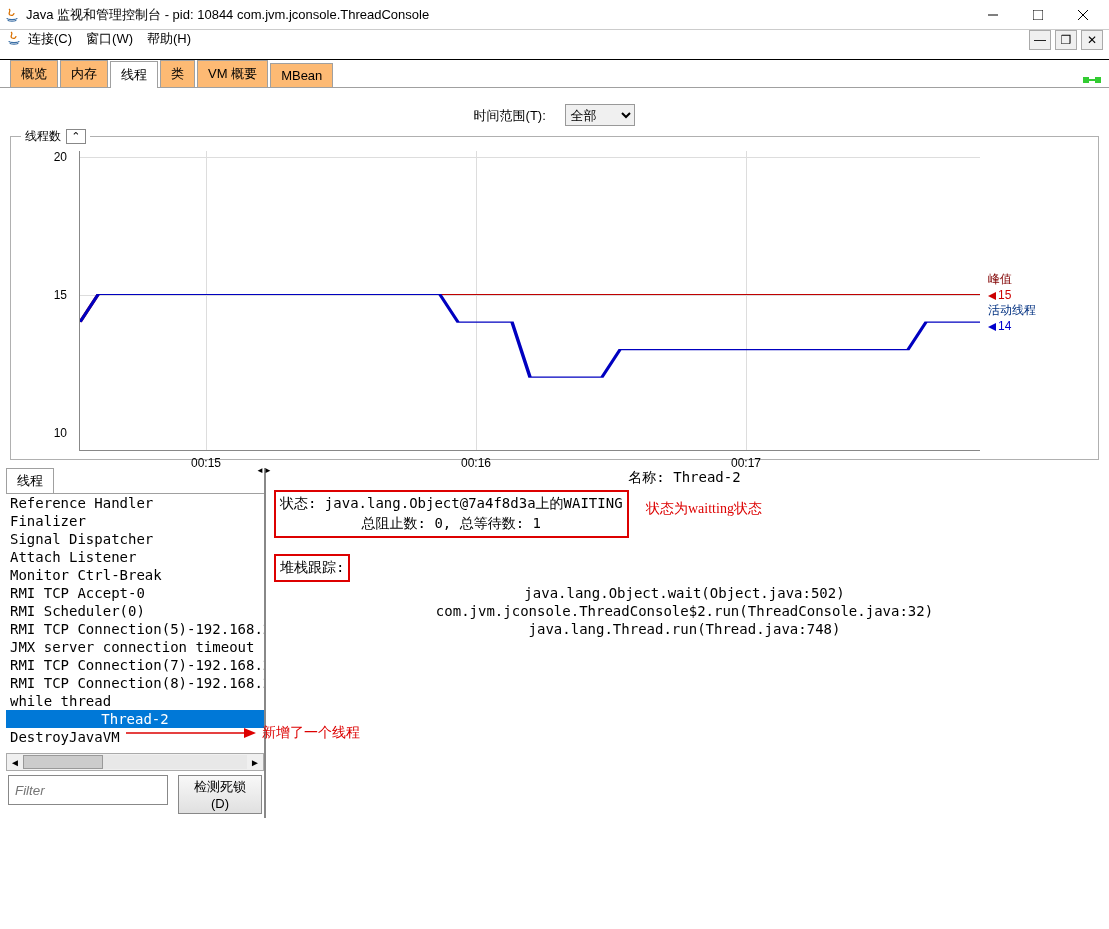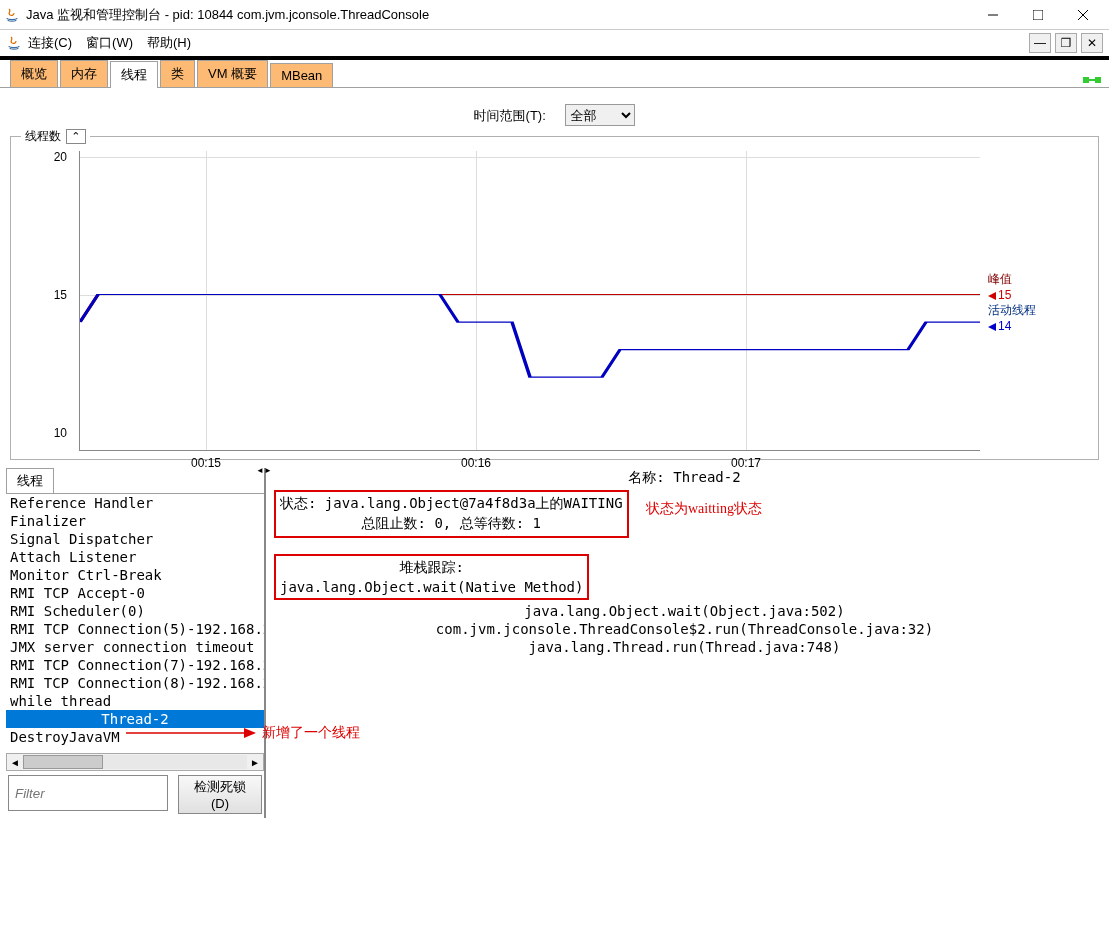--- a/index.html
+++ b/index.html
@@ -2,21 +2,21 @@
 <html><head>
 <meta charset="utf-8">
 <style>
 * { box-sizing: border-box; margin: 0; padding: 0; }
 body { font-family: "Microsoft YaHei", Arial, sans-serif; font-size: 13px; background: #fff; color: #000; width: 1109px; }
 .titlebar { display: flex; align-items: center; height: 30px; border-bottom: 1px solid #ccc; padding: 0 4px; }
 .java-icon { width: 16px; height: 16px; margin-right: 6px; display: inline-flex; align-items: center; justify-content: center; }
 .title-text { flex: 1; font-size: 13px; }
 .win-controls { display: flex; }
 .win-btn { width: 45px; height: 28px; display: flex; align-items: center; justify-content: center; cursor: pointer; }
-.menubar { display: flex; align-items: center; height: 30px; padding: 0 6px; border-bottom: 4px solid #000000; }
+.menubar { display: flex; align-items: flex-start; height: 30px; padding: 0 6px; border-bottom: 1px solid #000000; }
 .menu-item { margin-right: 14px; cursor: pointer; font-size: 13px; }
 .inner-controls { margin-left: auto; display: flex; gap: 4px; }
 .inner-btn { width: 22px; height: 20px; border: 1px solid #aaa; background: #f0f0f0; font-size: 12px; display: flex; align-items: center; justify-content: center; cursor: pointer; }
 .tabbar { display: flex; align-items: flex-end; height: 28px; border-bottom: 1px solid #a0a0a0; padding-left: 10px; position: relative; }
 .tab { padding: 4px 10px; border: 1px solid #a0a0a0; border-bottom: none; margin-right: 2px; background: #fdba74; cursor: pointer; font-size: 13px; }
 .tab.active { background: #fff; position: relative; top: 1px; }
 .net-icon { margin-left: auto; margin-right: 8px; width: 18px; height: 14px; }
 .content { padding: 6px; }
 .time-range { text-align: center; padding: 10px 0 6px; font-size: 13px; }
 .time-range select { width: 70px; height: 22px; border: 1px solid #999; background: #f0f0f0; margin-left: 16px; font-size: 13px; }
@@ -41,21 +41,21 @@
 .thread-tab-row { display: flex; border-bottom: 1px solid #a0a0a0; }
 .thread-tab { padding: 3px 10px; border: 1px solid #a0a0a0; border-bottom: none; background: #fff; font-size: 13px; }
 .thread-list { flex: 1; overflow: hidden; font-family: "NSimSun", "SimSun", monospace; font-size: 14px; }
 .thread-item { padding: 1px 4px; white-space: nowrap; overflow: hidden; cursor: pointer; }
 .thread-item.selected { background: #0078d7; color: #fff; text-align: center; }
 .hscroll { display: flex; align-items: center; height: 18px; border: 1px solid #aaa; background: #f0f0f0; }
 .hscroll-btn { width: 16px; height: 16px; display: flex; align-items: center; justify-content: center; cursor: pointer; font-size: 10px; }
 .hscroll-track { flex: 1; height: 14px; background: #e8e8e8; position: relative; }
 .hscroll-thumb { position: absolute; left: 0; width: 80px; height: 14px; background: #ccc; border: 1px solid #999; }
 .filter-row { display: flex; gap: 10px; padding: 4px 2px; }
-.filter-input { width: 160px; height: 36px; border: 1px solid #888; padding: 0 6px; font-style: italic; color: #888; }
+.filter-input { width: 160px; height: 30px; border: 1px solid #888; padding: 0 6px; font-style: italic; color: #888; }
 .deadlock-btn { padding: 2px 14px; border: 1px solid #888; background: linear-gradient(#f8f8f8,#e0e0e0); cursor: pointer; font-size: 13px; }
 .thread-detail { flex: 1; padding: 0 8px; font-family: "NSimSun", "SimSun", monospace; font-size: 14px; position: relative; }
 .detail-line { padding: 1px 0; text-align: center; }
 .red-box { border: 2px solid #d00; padding: 2px 4px; display: inline-block; margin: 2px 0; }
 .annotation { color: #d00; font-family: "Microsoft YaHei"; position: absolute; }
 .splitter-handle { position: absolute; right: -4px; top: 0; width: 6px; height: 10px; }
 .splitter-handle::before { content: "◄"; font-size: 8px; position: absolute; left: -6px; top: -2px; }
 .splitter-handle::after { content: "►"; font-size: 8px; position: absolute; left: 2px; top: -2px; }
 .grid-line-v { position:absolute; top:0; bottom:0; width:1px; background:#ddd; }
 .grid-line-h { position:absolute; left:0; right:0; height:1px; background:#ddd; }
@@ -208,21 +208,20 @@
 
     <div class="thread-detail">
       <div class="detail-line">名称: Thread-2</div>
       <div class="red-box">
         <div class="detail-line">状态: java.lang.Object@7a4f8d3a上的WAITING</div>
         <div class="detail-line">总阻止数: 0, 总等待数: 1</div>
       </div>
       <div style="height:12px"></div>
       <div class="red-box">
         <div class="detail-line">堆栈跟踪:</div>
-        <div class="detail-line">java.lang.Object.wait(Native Method)</div>
       </div>
       <div class="detail-line">java.lang.Object.wait(Object.java:502)</div>
       <div class="detail-line">com.jvm.jconsole.ThreadConsole$2.run(ThreadConsole.java:32)</div>
       <div class="detail-line">java.lang.Thread.run(Thread.java:748)</div>
 
       <div class="annotation" style="top:32px; left:380px;">状态为waitting状态</div>
       <div class="annotation" style="top:256px; left:-140px; width:300px; display:flex; align-items:center;">
         <svg width="130" height="14">
             <line x1="0" y1="7" x2="118" y2="7" stroke="#d00" stroke-width="1.5"></line>
             <polygon points="118,2 130,7 118,12" fill="#d00"></polygon>

